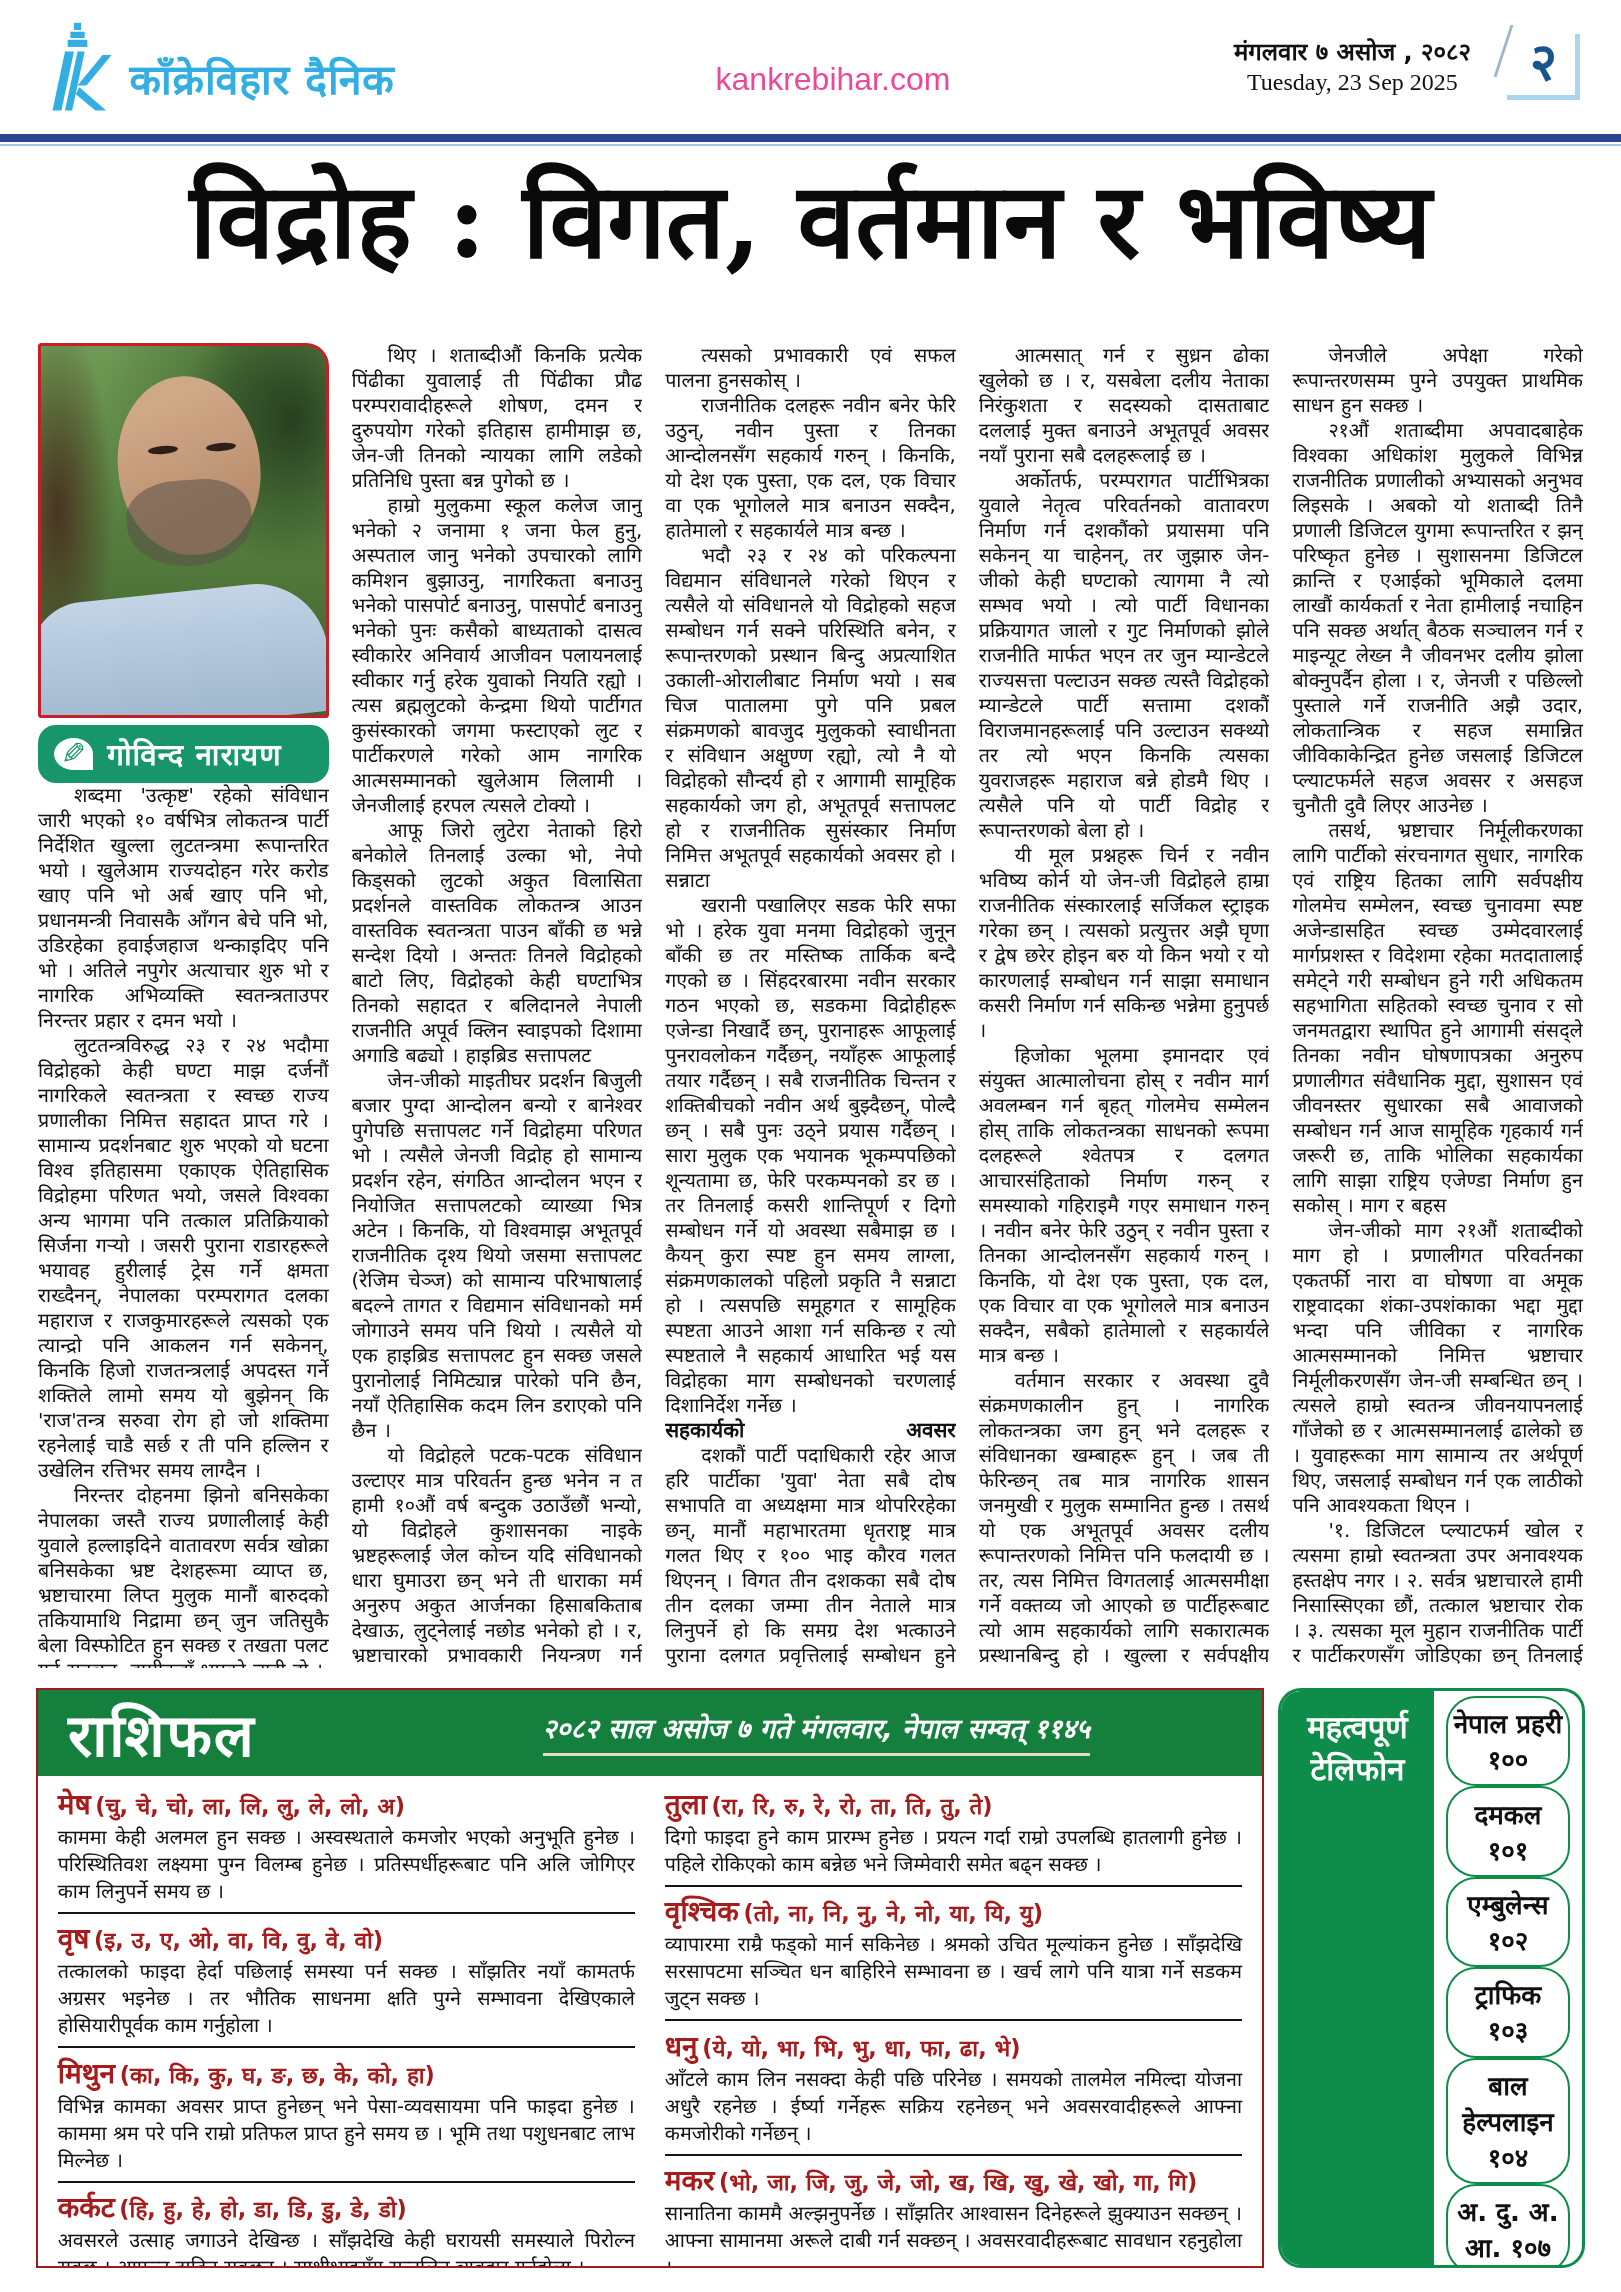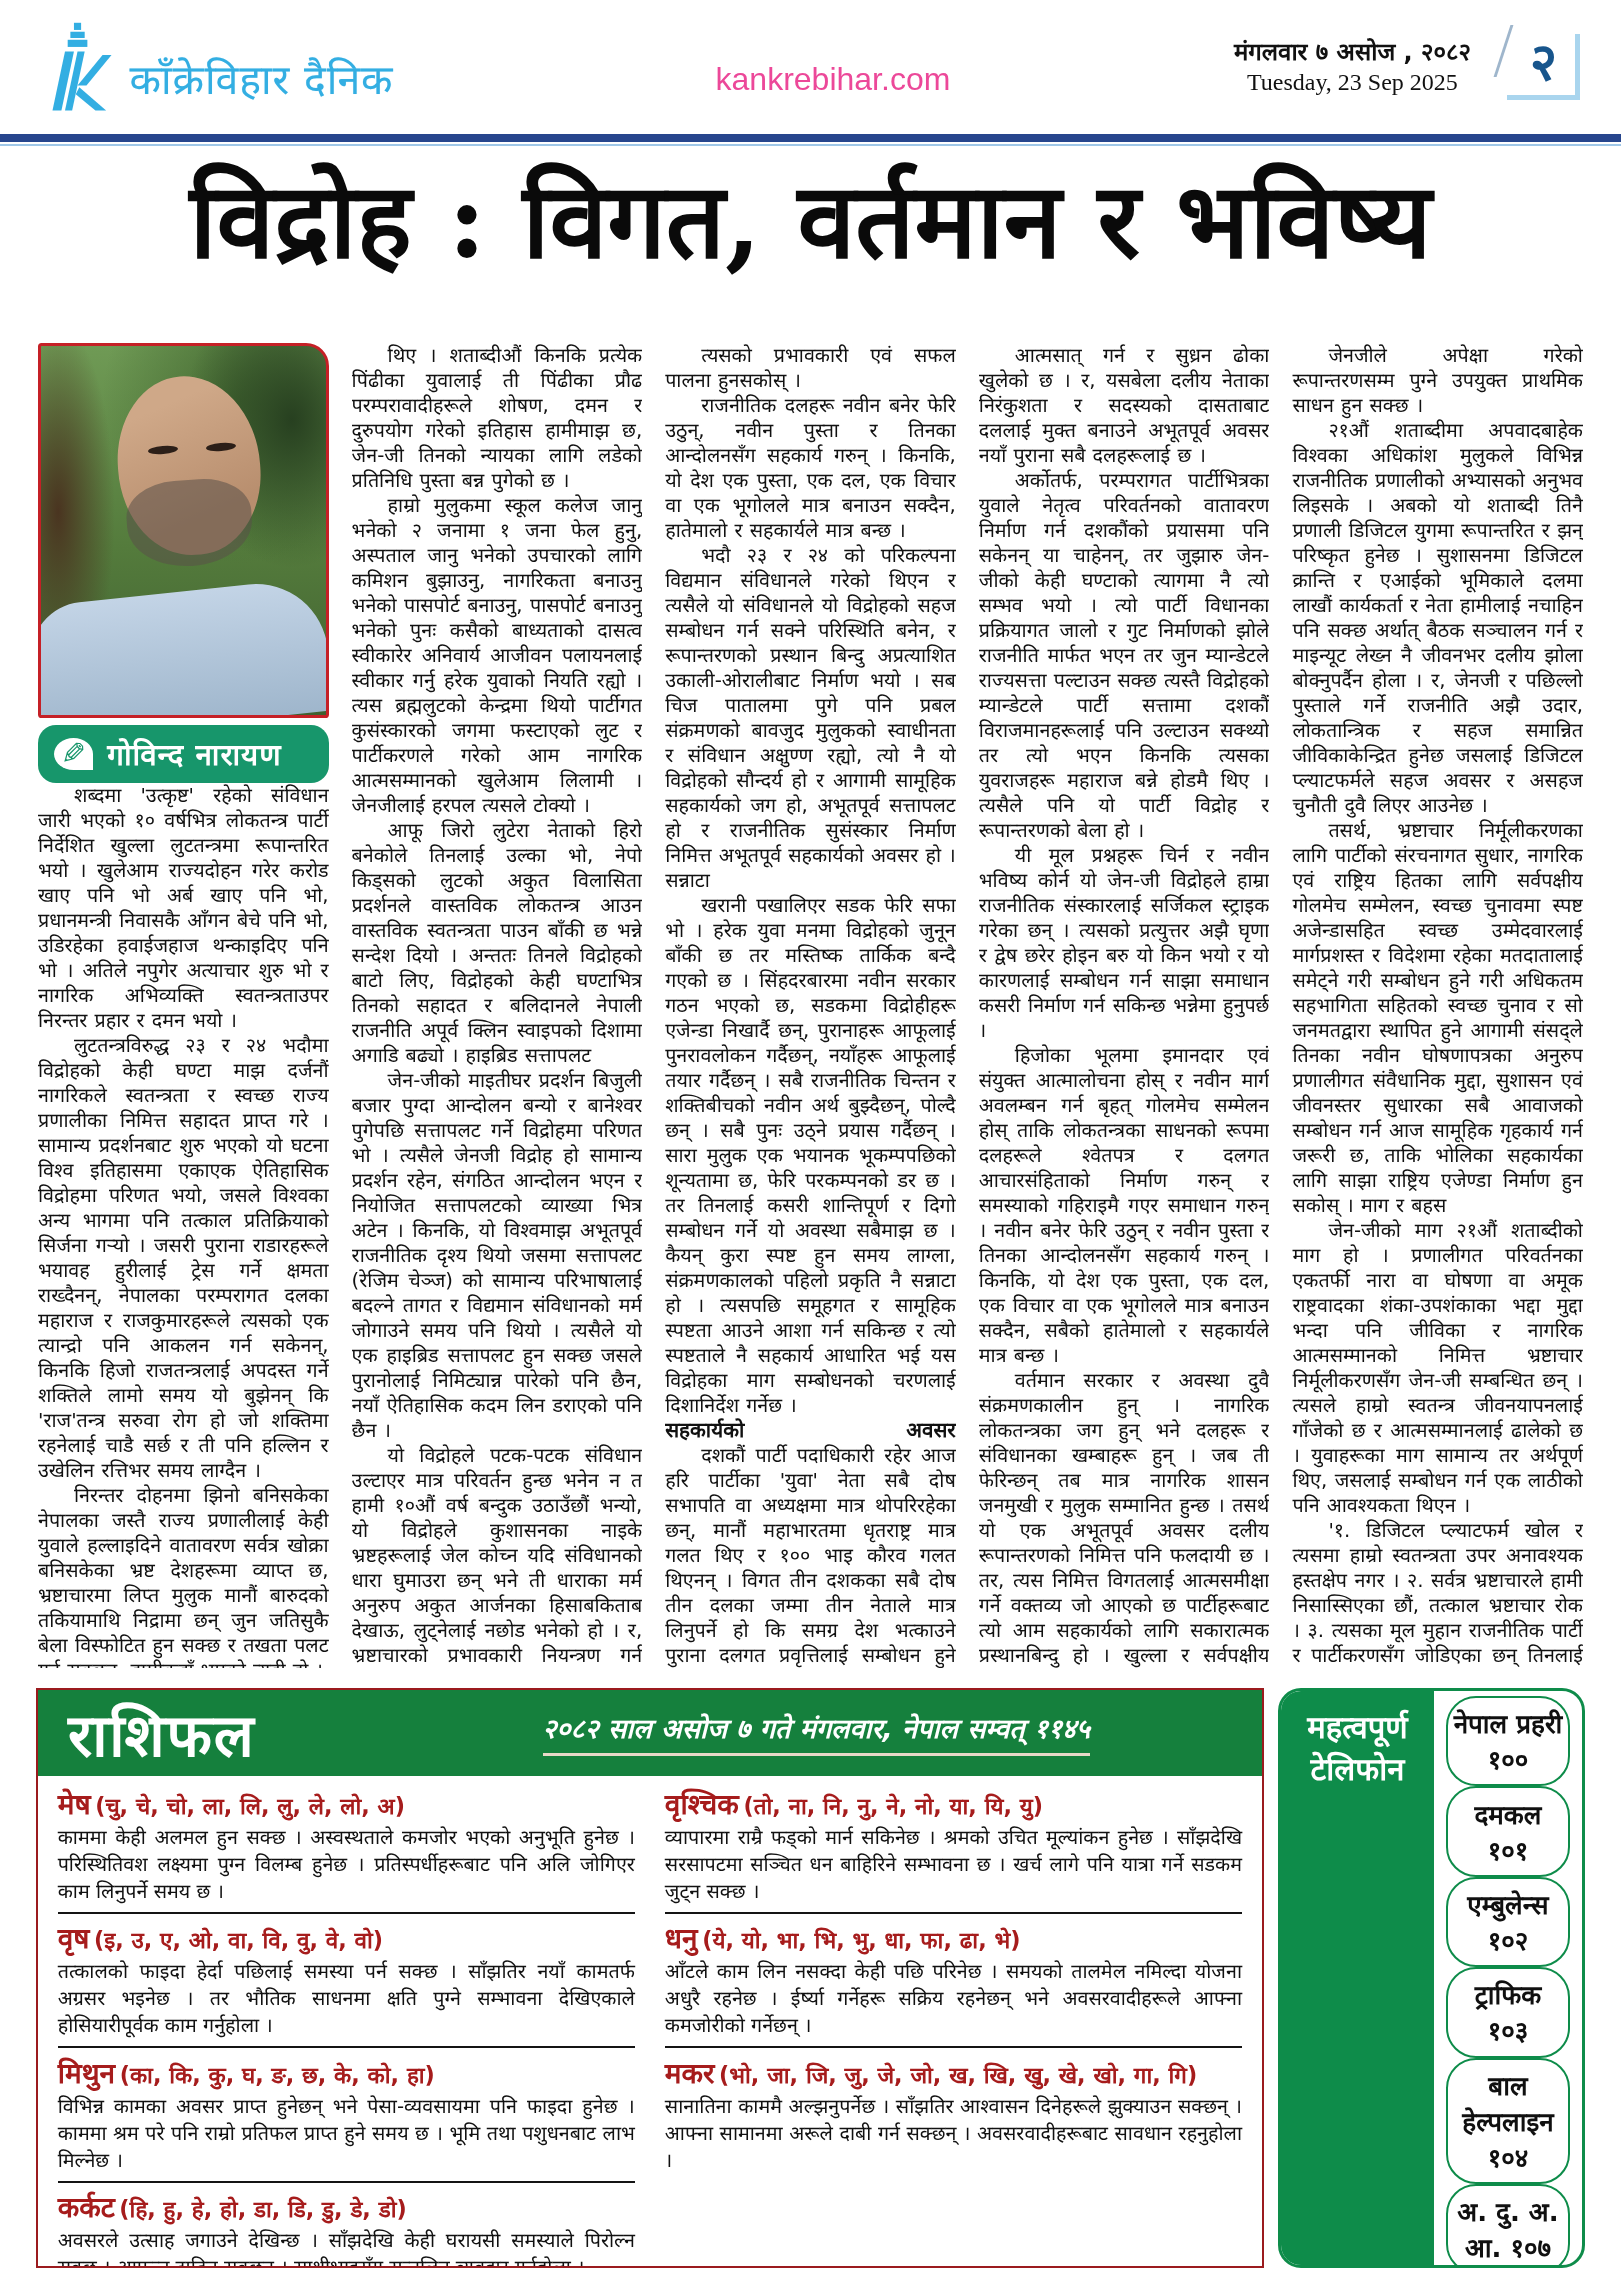--- a/index.html
+++ b/index.html
@@ -14,21 +14,21 @@
   
   .masthead{
     height:134px;
     display:flex;align-items:center;
     padding:0 41px 0 47px;
     box-sizing:border-box;
   }
   .brand{display:flex;align-items:flex-end;gap:12.5px;min-width:385px;}
   .brand svg{display:block;}
   .brand-name{
-    color:#33aee2;font-size:41px;font-weight:normal;
+    color:#33aee2;font-size:41px;font-weight:bold;
     letter-spacing:0.9px;line-height:1;padding-bottom:12.5px;
     text-shadow:0 0 0.9px #bfe6f7;
   }
   .site-url{
     flex:1;text-align:center;
     font-family:Liberation Sans, sans-serif;
     font-size:32px;color:#ec4899;margin-top:24px;
   }
   .date-block{text-align:center;margin-right:36px;line-height:1.25;}
   .date-np{font-size:24px;font-weight:bold;}
@@ -312,20 +312,27 @@
             <div class="sign-head">
               <span class="sign-name">कर्कट</span>
               <span class="sign-letters">(हि, हु, हे, हो, डा, डि, डु, डे, डो)</span>
             </div>
             <p class="sign-text">अवसरले उत्साह जगाउने देखिन्छ । साँझदेखि केही घरायसी समस्याले पिरोल्न सक्छ । आफन्त टाढिन सक्छन् । साथीभाइसँग सन्तुलित व्यवहार गर्नुहोला ।</p>
           </div>
 
         </div>
       <div class="rash-col">
 
+          <div class="sign">
+            <div class="sign-head">
+              <span class="sign-name">तुला</span>
+              <span class="sign-letters">(रा, रि, रु, रे, रो, ता, ति, तु, ते)</span>
+            </div>
+            <p class="sign-text">दिगो फाइदा हुने काम प्रारम्भ हुनेछ । प्रयत्न गर्दा राम्रो उपलब्धि हातलागी हुनेछ । पहिले रोकिएको काम बन्नेछ भने जिम्मेवारी समेत बढ्न सक्छ ।</p>
+          </div>
 
           <div class="sign">
             <div class="sign-head">
               <span class="sign-name">वृश्चिक</span>
               <span class="sign-letters">(तो, ना, नि, नु, ने, नो, या, यि, यु)</span>
             </div>
             <p class="sign-text">व्यापारमा राम्रै फड्को मार्न सकिनेछ । श्रमको उचित मूल्यांकन हुनेछ । साँझदेखि सरसापटमा सञ्चित धन बाहिरिने सम्भावना छ । खर्च लागे पनि यात्रा गर्ने सडकम जुट्न सक्छ ।</p>
           </div>
 
           <div class="sign">

